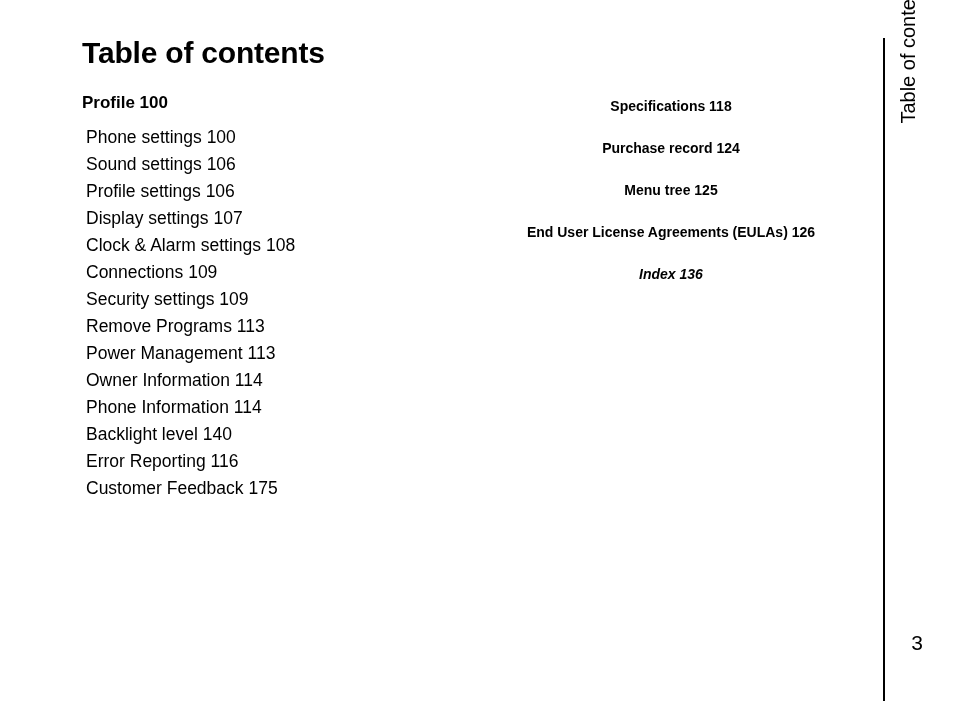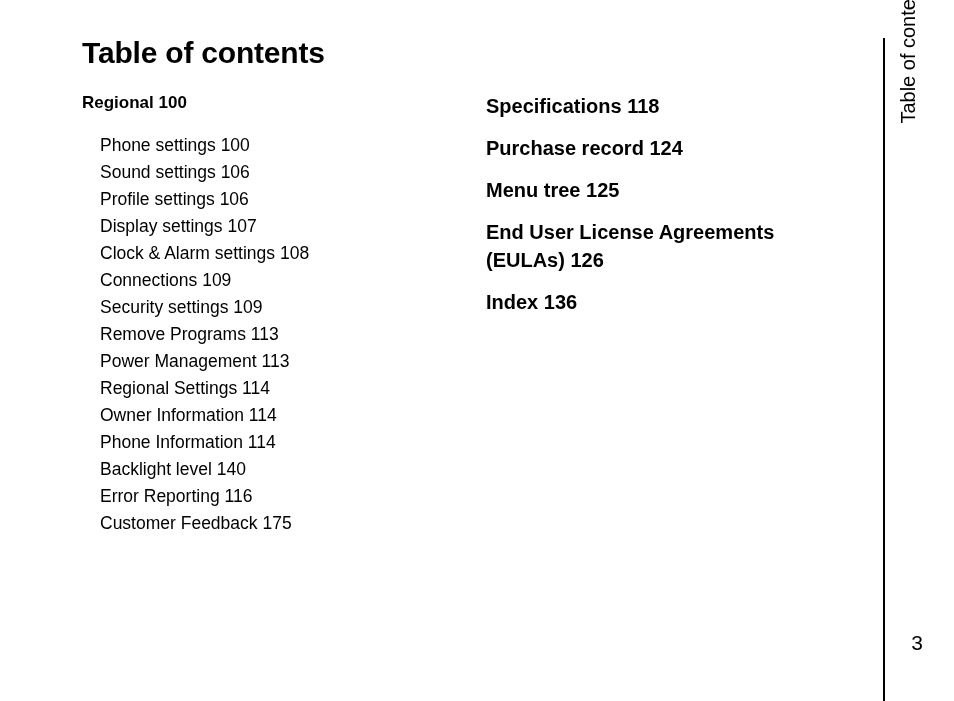--- a/index.html
+++ b/index.html
@@ -48,44 +48,46 @@
     font-size: 17px;
     font-weight: bold;
     line-height: 22px;
     margin: 0 0 10px 0;
     white-space: nowrap;
   }
 
   
   .toc-list {
     list-style: none;
-    margin: 18px;
+    margin: 4px;
     padding: 0;
   }
   .toc-list li {
     font-size: 17.5px;
     font-weight: normal;
     line-height: 27px;
     white-space: nowrap;
   }
 
   
   .toc-list-bold {
     list-style: none;
     margin: 0;
     padding: 0;
   }
   .toc-list-bold li {
-    font-size: 20px;
+    font-size: 14px;
     font-weight: bold;
     line-height: 28px;
     margin-bottom: 14px;
+    text-align: center;
   }
   .toc-list-bold li:last-child {
     margin-bottom: 0;
+    font-style: italic;
   }
 
   
   .sidebar-rule {
     position: absolute;
     left: 883px;
     top: 38px;
     width: 2px;
     height: 663px;
     background: #000000;
@@ -119,32 +121,31 @@
     font-weight: normal;
     line-height: 26px;
   }
 </style>
 </head>
 <body>
 
 <div class="page-title">Table of contents</div>
 
 <div class="col-left">
-  <div class="section-heading">Regional 100</div>
+  <div class="section-heading">Profile 100</div>
   <ul class="toc-list">
     <li>Phone settings 100</li>
     <li>Sound settings 106</li>
     <li>Profile settings 106</li>
     <li>Display settings 107</li>
     <li>Clock &amp; Alarm settings 108</li>
     <li>Connections 109</li>
     <li>Security settings 109</li>
     <li>Remove Programs 113</li>
     <li>Power Management 113</li>
-    <li>Regional Settings 114</li>
     <li>Owner Information 114</li>
     <li>Phone Information 114</li>
     <li>Backlight level 140</li>
     <li>Error Reporting 116</li>
     <li>Customer Feedback 175</li>
   </ul>
 </div>
 
 <div class="col-right">
   <ul class="toc-list-bold">

